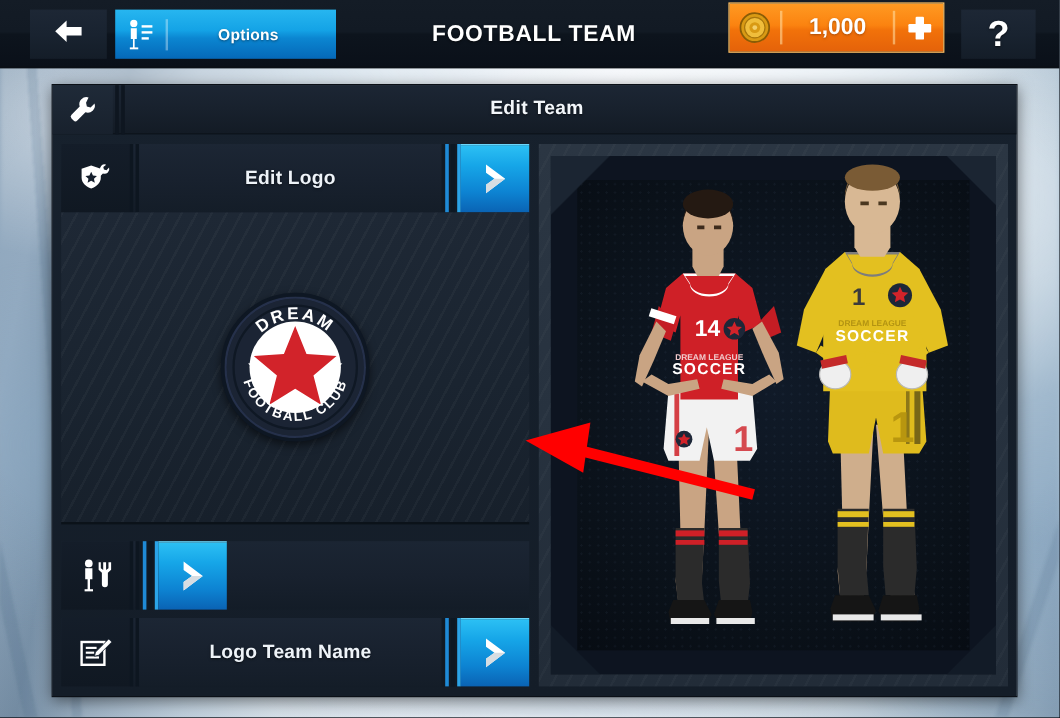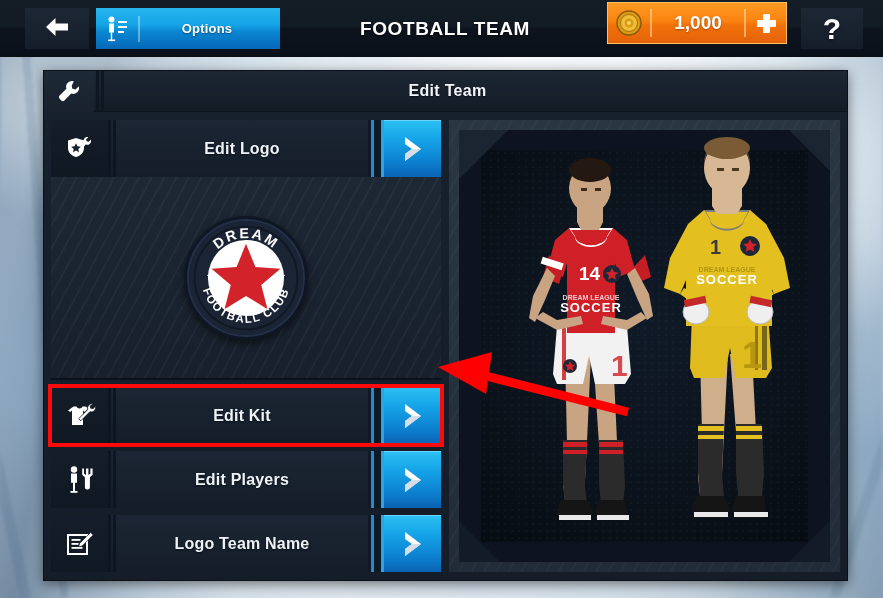--- a/index.html
+++ b/index.html
@@ -409,61 +409,36 @@
                 <textPath href="#arcBot" startOffset="50%" text-anchor="middle">FOOTBALL CLUB</textPath>
               </text>
               <path d="M26 55 l1.6 3.4 3.7.4-2.8 2.5.8 3.6-3.3-1.8-3.3 1.8.8-3.6-2.8-2.5 3.7-.4z" fill="#ffffff"></path>
               <path d="M98 55 l1.6 3.4 3.7.4-2.8 2.5.8 3.6-3.3-1.8-3.3 1.8.8-3.6-2.8-2.5 3.7-.4z" fill="#ffffff"></path>
             </svg>
           </div>
         </div>
 
         <div class="row-gap"></div>
 
-        <div class="row highlight">
-          <span class="row-ico">
-            <svg width="32" height="30" viewBox="0 0 32 30">
-              <path d="M4 9.5 L9.5 5.5 L12.5 5.5 a3.3 3.3 0 0 0 6 0 L21.5 5.5 L24 7.3 L20.8 11 L19 9.6 V24 H8 V9.6 L6.2 11 Z" fill="#fff"></path>
-              <path d="M29.2 3.1a4.3 4.3 0 0 0-5.4 5.5l-9.1 9.1 2.1 2.1 9.1-9.1a4.3 4.3 0 0 0 5.5-5.4l-2.4 2.4-2.3-.5-.5-2.3z" fill="#fff" stroke="#16202e" stroke-width=".8"></path>
-            </svg>
-          </span>
-          <span class="row-bars">
-              <i></i>
-              <i></i>
-            </span>
-          <span class="row-lbl">Edit Kit</span>
-          <span class="row-accent">
-              <i></i>
-              <i></i>
-              <i></i>
-            </span>
-          <span class="row-arrow">
-            <svg class="chev" viewBox="0 0 28 30">
-              <path d="M6 3 L22 15 L6 27 L6 20 L13 15 L6 10 Z" fill="#ffffff"></path>
-              <path d="M6 20 L13 15 L22 15 L6 27 Z" fill="#d7dde2"></path>
-            </svg>
-          </span>
-        </div>
 
         <div class="row-gap"></div>
 
         <div class="row">
           <span class="row-ico">
             <svg width="30" height="30" viewBox="0 0 30 30">
               <circle cx="9" cy="4.5" r="3.2" fill="#fff"></circle>
               <path d="M6 8.6h6v9.2h-2v9h-2v-9H6z" fill="#fff"></path>
               <rect x="5.5" y="26" width="7" height="1.8" fill="#fff"></rect>
               <path d="M19 3.5v5l2 1.6v-6.6h2.4v6.6l2-1.6v-5h2.2v6.2l-2.7 2.6v9.6a2.5 2.5 0 0 1-5 0v-9.6l-2.7-2.6V3.5z" fill="#fff"></path>
             </svg>
           </span>
           <span class="row-bars">
               <i></i>
               <i></i>
             </span>
-          <span class="row-lbl">Edit Players</span>
           <span class="row-accent">
               <i></i>
               <i></i>
               <i></i>
             </span>
           <span class="row-arrow">
             <svg class="chev" viewBox="0 0 28 30">
               <path d="M6 3 L22 15 L6 27 L6 20 L13 15 L6 10 Z" fill="#ffffff"></path>
               <path d="M6 20 L13 15 L22 15 L6 27 Z" fill="#d7dde2"></path>
             </svg>

